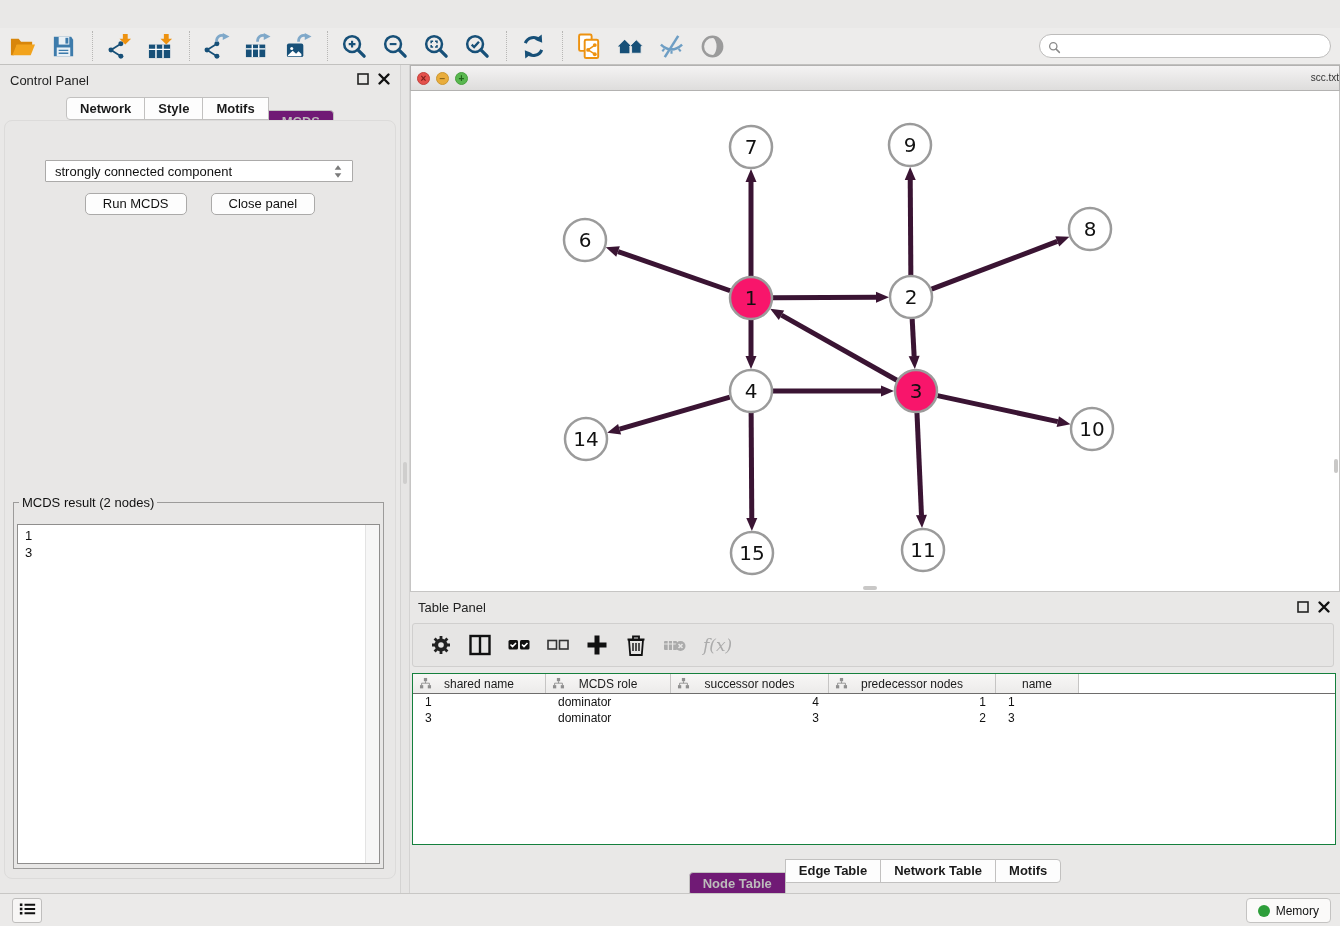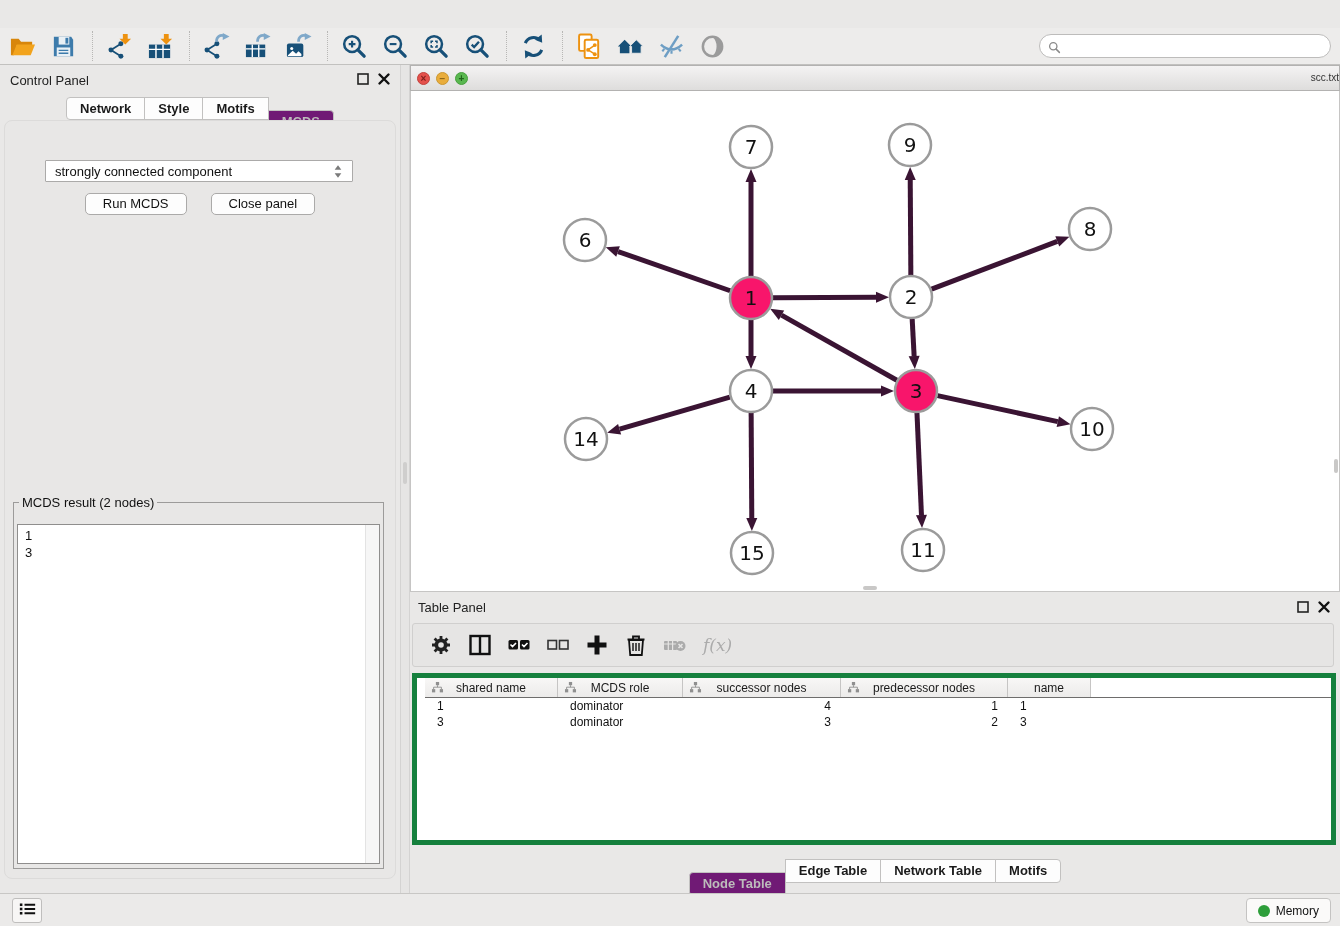--- a/index.html
+++ b/index.html
@@ -61,21 +61,21 @@
   .canvas{position:absolute;left:0;top:26px;width:930px;height:501px;background:#fff;border:1px solid #C6C5C4;border-top:none;box-sizing:border-box;}
   .nub-b{position:absolute;left:452px;bottom:1px;width:14px;height:4px;background:#C9C8C7;border-radius:2px;}
   .nub-r{position:absolute;right:1px;top:368px;width:4px;height:14px;background:#C9C8C7;border-radius:2px;}
 
   
   .table-panel{position:absolute;left:410px;top:593px;width:930px;height:300px;}
   .tp-title{position:absolute;left:8px;top:7px;font-size:13px;color:#222;}
   .tp-toolbar{position:absolute;left:2px;right:6px;top:30px;height:44px;background:#E6E5E4;border:1px solid #D0CFCE;border-radius:3px;display:flex;align-items:center;padding-left:16px;gap:15px;box-sizing:border-box;}
   .tpi{height:24px;display:flex;align-items:center;justify-content:center;cursor:pointer;}
   .tpi svg{height:24px;}
-  .tbl{position:absolute;left:2px;right:4px;top:80px;height:172px;background:#fff;border:5px solid #15803d;box-sizing:border-box;overflow:hidden;padding-left:8px;}
+  .tbl{position:absolute;left:2px;right:4px;top:80px;height:172px;background:#fff;border:1px solid #15803d;box-sizing:border-box;overflow:hidden;}
   .tbl-head{display:flex;height:19px;border-bottom:1px solid #6E6D6C;}
   .th{position:relative;display:flex;align-items:center;justify-content:center;font-size:12px;color:#1A1A1A;border-right:1px solid #C6C5C4;box-sizing:border-box;background:linear-gradient(#F8F7F6,#ECEBEA);cursor:pointer;}
   .th .sort{position:absolute;left:6px;top:3px;width:13px;height:13px;}
   .th .sort svg{width:13px;height:13px;}
   .tr{display:flex;height:16px;align-items:center;cursor:pointer;}
   .td{font-size:12px;color:#111;box-sizing:border-box;white-space:nowrap;}
   .td.left{padding-left:12px;}
   .td.right{text-align:right;padding-right:10px;}
   .tp-tabs{position:absolute;left:0;right:0;top:266px;display:flex;justify-content:center;}
   .tp-tabs .tab{font-weight:600;height:22px;line-height:22px;}

